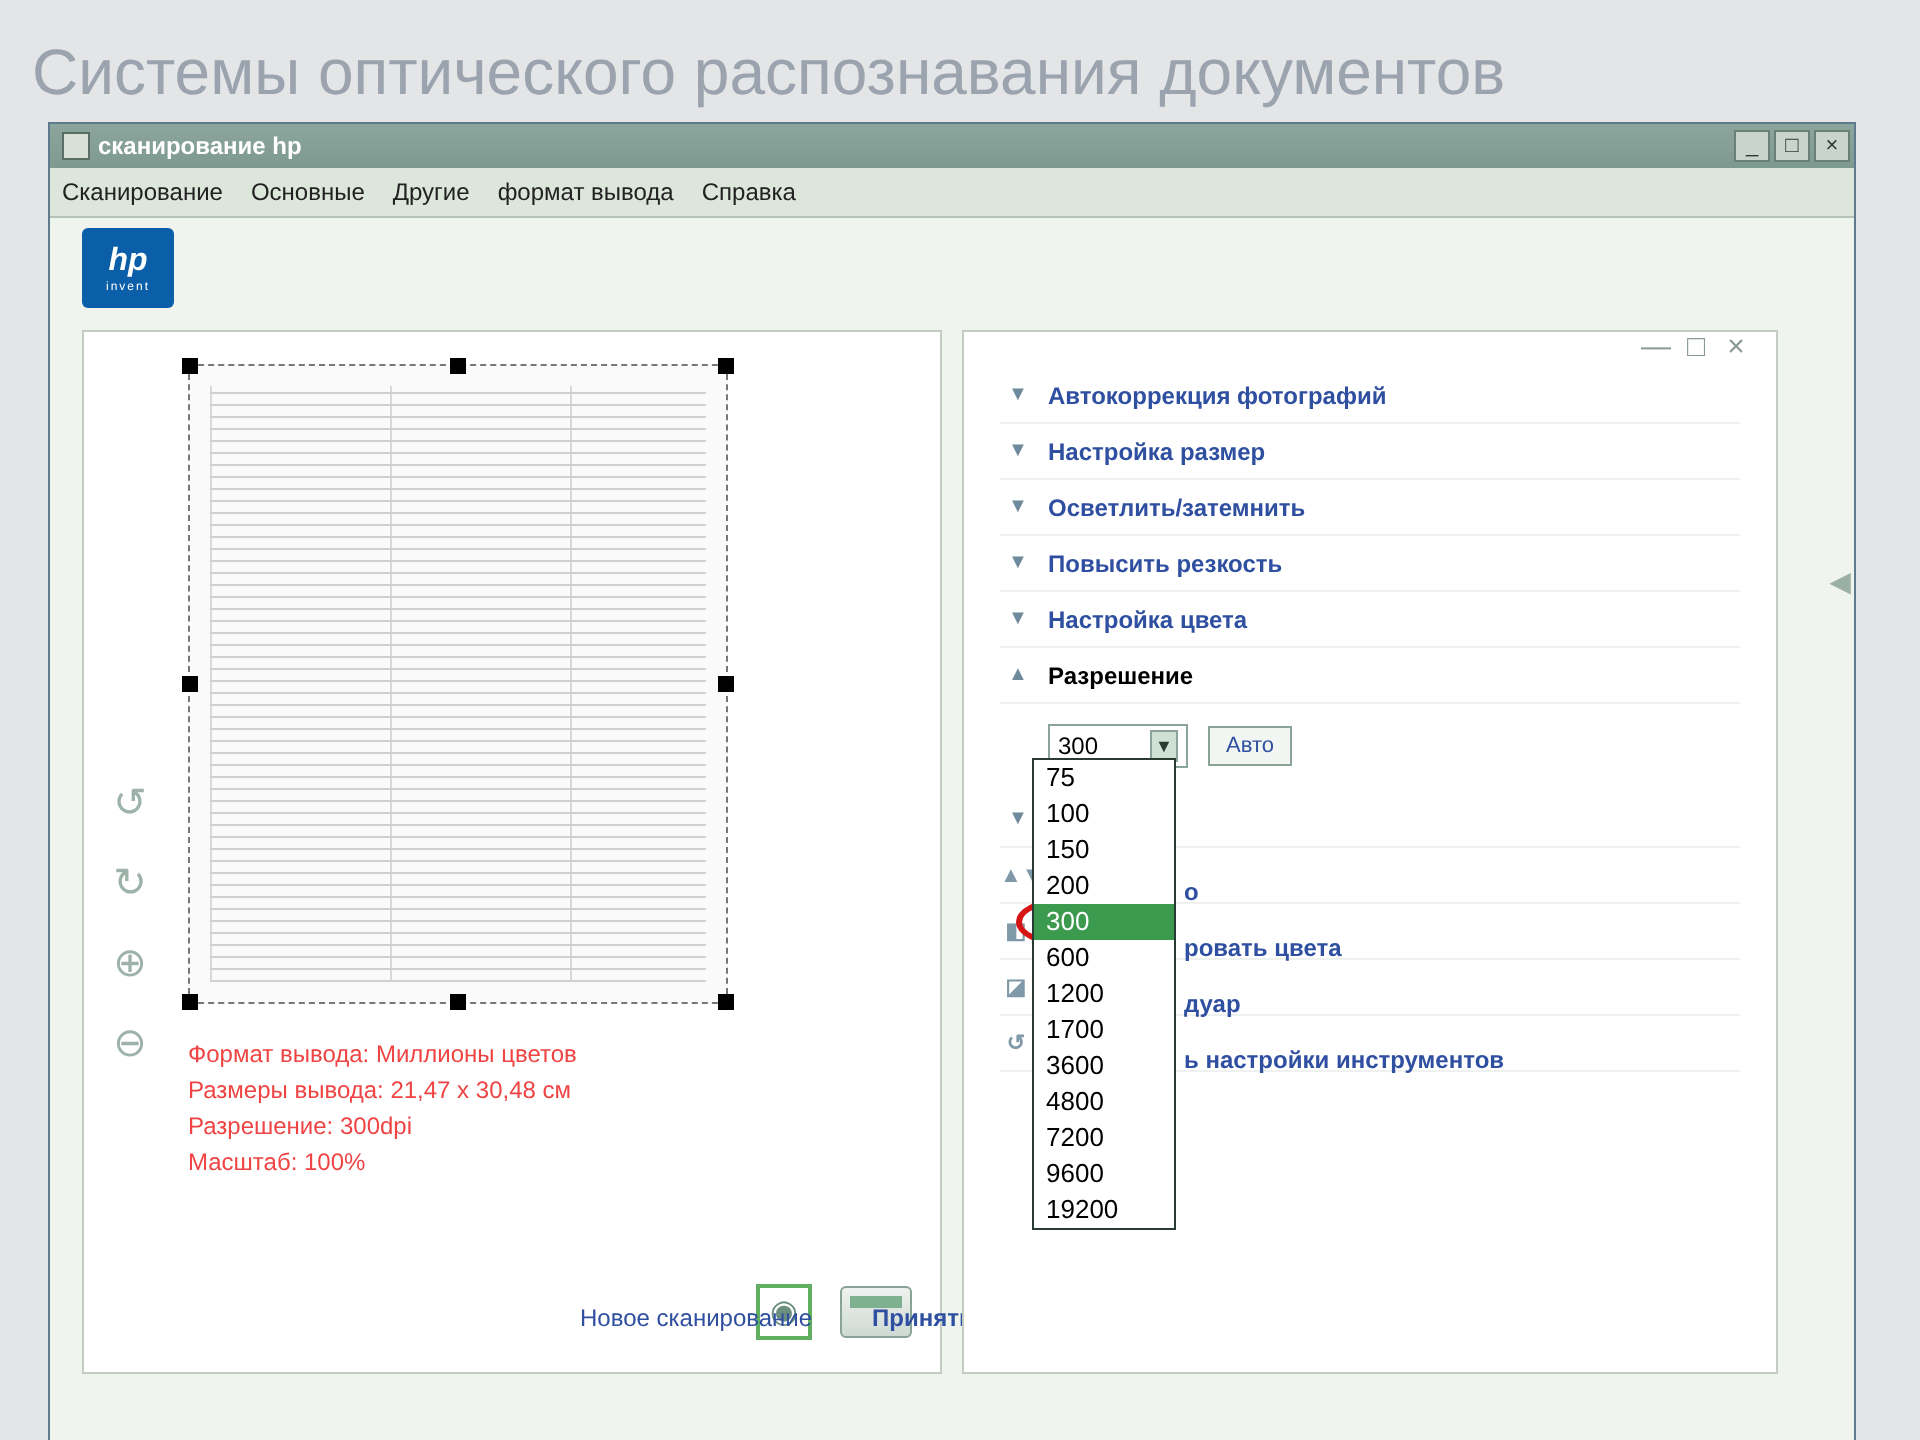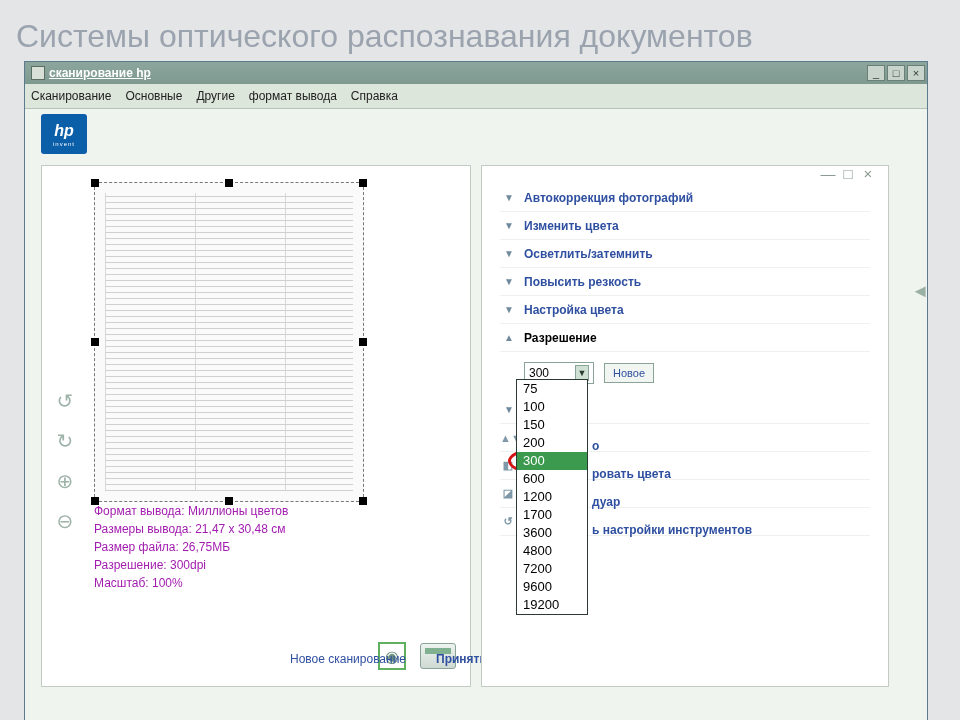--- a/index.html
+++ b/index.html
@@ -11,21 +11,21 @@
     width: 904px; height: 660px; margin: 0 0 0 24px;
     border: 1px solid #5d7a8f; background: #f0f4ef;
     display: flex; flex-direction: column;
   }
   .titlebar {
     height: 22px; background: linear-gradient(#8ca69d,#7e998f);
     display: flex; align-items: center; color: #fff; font-size: 12px;
     padding: 0 2px;
   }
   .titlebar .app-icon { width:14px; height:14px; background:#d8e0d8; border:1px solid #5a6e64; margin:0 4px; }
-  .titlebar .title { flex:1; font-weight: bold; text-decoration: underline; }
+  .titlebar .title { flex:1; font-weight: bold; }
   .winbtns { display:flex; }
   .winbtn { width:18px; height:16px; background:#c9d5cc; border:1px solid #6a8076; margin-left:2px; display:flex; align-items:center; justify-content:center; font-size:11px; color:#2b3b33; cursor:pointer;}
   .menubar { height:22px; background:#dde6db; display:flex; align-items:center; padding:12px 6px; border-bottom:1px solid #b6c3b6; font-size:12px; color:#222;}
   .menu-item { margin-right:14px; cursor:pointer; }
 
   .app-header { height:50px; display:flex; align-items:center; padding:6px 16px; }
   .hp-logo { width:46px; height:40px; background:#0b5ea8; color:#fff; display:flex; flex-direction:column; align-items:center; justify-content:center; font-size:16px; font-style:italic; border-radius:3px;}
   .hp-logo .hp { font-weight:bold; }
   .hp-logo .invent { font-size:6px; letter-spacing:1px; font-style:normal; margin-top:1px;}
 
@@ -45,21 +45,21 @@
   .h-w{top:50%;left:-4px;margin-top:-4px}.h-e{top:50%;right:-4px;margin-top:-4px}
   .h-sw{bottom:-4px;left:-4px}.h-s{bottom:-4px;left:50%;margin-left:-4px}.h-se{bottom:-4px;right:-4px}
   .doc-noise { position:absolute; inset:10px; opacity:.55;
     background: repeating-linear-gradient(0deg,#bbb 0 1px, transparent 1px 6px),
                 repeating-linear-gradient(90deg,#ccc 0 1px, transparent 1px 90px);
     filter: contrast(80%);
   }
 
   .side-tools { position:absolute; left:8px; top:220px; display:flex; flex-direction:column; gap:10px; }
   .tool-btn { width:30px; height:30px; color:#9db2a8; display:flex; align-items:center; justify-content:center; font-size:20px; cursor:pointer;}
-  .info-block { width:260px; font-size:12px; color:#a21caf; line-height:1.5; }
+  .info-block { margin-top:16px; width:260px; font-size:12px; color:#ef4444; line-height:1.5; }
   .bottom-actions { position:absolute; bottom:16px; right:14px; display:flex; align-items:center; gap:14px; }
   .scanner-icon { width:36px; height:26px; background:linear-gradient(#eef3f0,#cfd9d3); border:1px solid #8aa397; border-radius:3px; position:relative;}
   .scanner-icon::after{content:""; position:absolute; left:4px; right:4px; top:4px; height:6px; background:#7fb08f;}
   .eye-icon-box { width:28px; height:28px; border:2px solid #5fb05f; display:flex; align-items:center; justify-content:center; color:#6a8f7e; font-size:16px;}
   .link { color:#2f4fa0; font-size:12px; cursor:pointer; }
   .link.strong { font-weight:bold; }
 
   
   .acc-item { display:flex; align-items:center; height:28px; border-bottom:1px solid #eef1ee; font-size:12px; color:#2f4fa0; font-weight:bold; cursor:pointer; }
   .acc-item .chev { width:18px; color:#6f8a9c; display:inline-flex; justify-content:center; font-size:10px; margin-right:6px;}
@@ -140,21 +140,20 @@
         <div class="handle h-w"></div>
         <div class="handle h-e"></div>
         <div class="handle h-sw"></div>
         <div class="handle h-s"></div>
         <div class="handle h-se"></div>
       </div>
 
       <div class="info-block">
         <div>Формат вывода: Миллионы цветов</div>
         <div>Размеры вывода: 21,47 x 30,48 см</div>
-        <div>Размер файла: 26,75МБ</div>
         <div>Разрешение:  300dpi</div>
         <div>Масштаб: 100%</div>
       </div>
 
       <div class="bottom-actions">
         <div class="eye-icon-box">◉</div>
         <div style="display:flex;flex-direction:column;align-items:center;gap:2px;">
            <div class="scanner-icon"></div>
         </div>
       </div>
@@ -168,21 +167,21 @@
         <div class="sub-winbtn">□</div>
         <div class="sub-winbtn">×</div>
       </div>
 
       <div class="acc-item">
         <span class="chev">▼</span>
         <span>Автокоррекция фотографий</span>
       </div>
       <div class="acc-item">
         <span class="chev">▼</span>
-        <span>Изменить цвета</span>
+        <span>Настройка размер</span>
       </div>
       <div class="acc-item">
         <span class="chev">▼</span>
         <span>Осветлить/затемнить</span>
       </div>
       <div class="acc-item">
         <span class="chev">▼</span>
         <span>Повысить резкость</span>
       </div>
       <div class="acc-item">
@@ -192,21 +191,21 @@
       <div class="acc-item open">
         <span class="chev">▲</span>
         <span>Разрешение</span>
       </div>
       <div class="acc-body">
         <div class="res-row">
           <div class="res-select">
             <span>300</span>
             <span class="dd">▼</span>
           </div>
-          <button class="auto-btn">Новое</button>
+          <button class="auto-btn">Авто</button>
         </div>
       </div>
 
       <div class="acc-item" style="margin-top:6px;">
         <span class="chev">▼</span>
           <span></span>
       </div>
       <div class="acc-item">
         <span class="small-icon">▲▼</span>
       </div>

